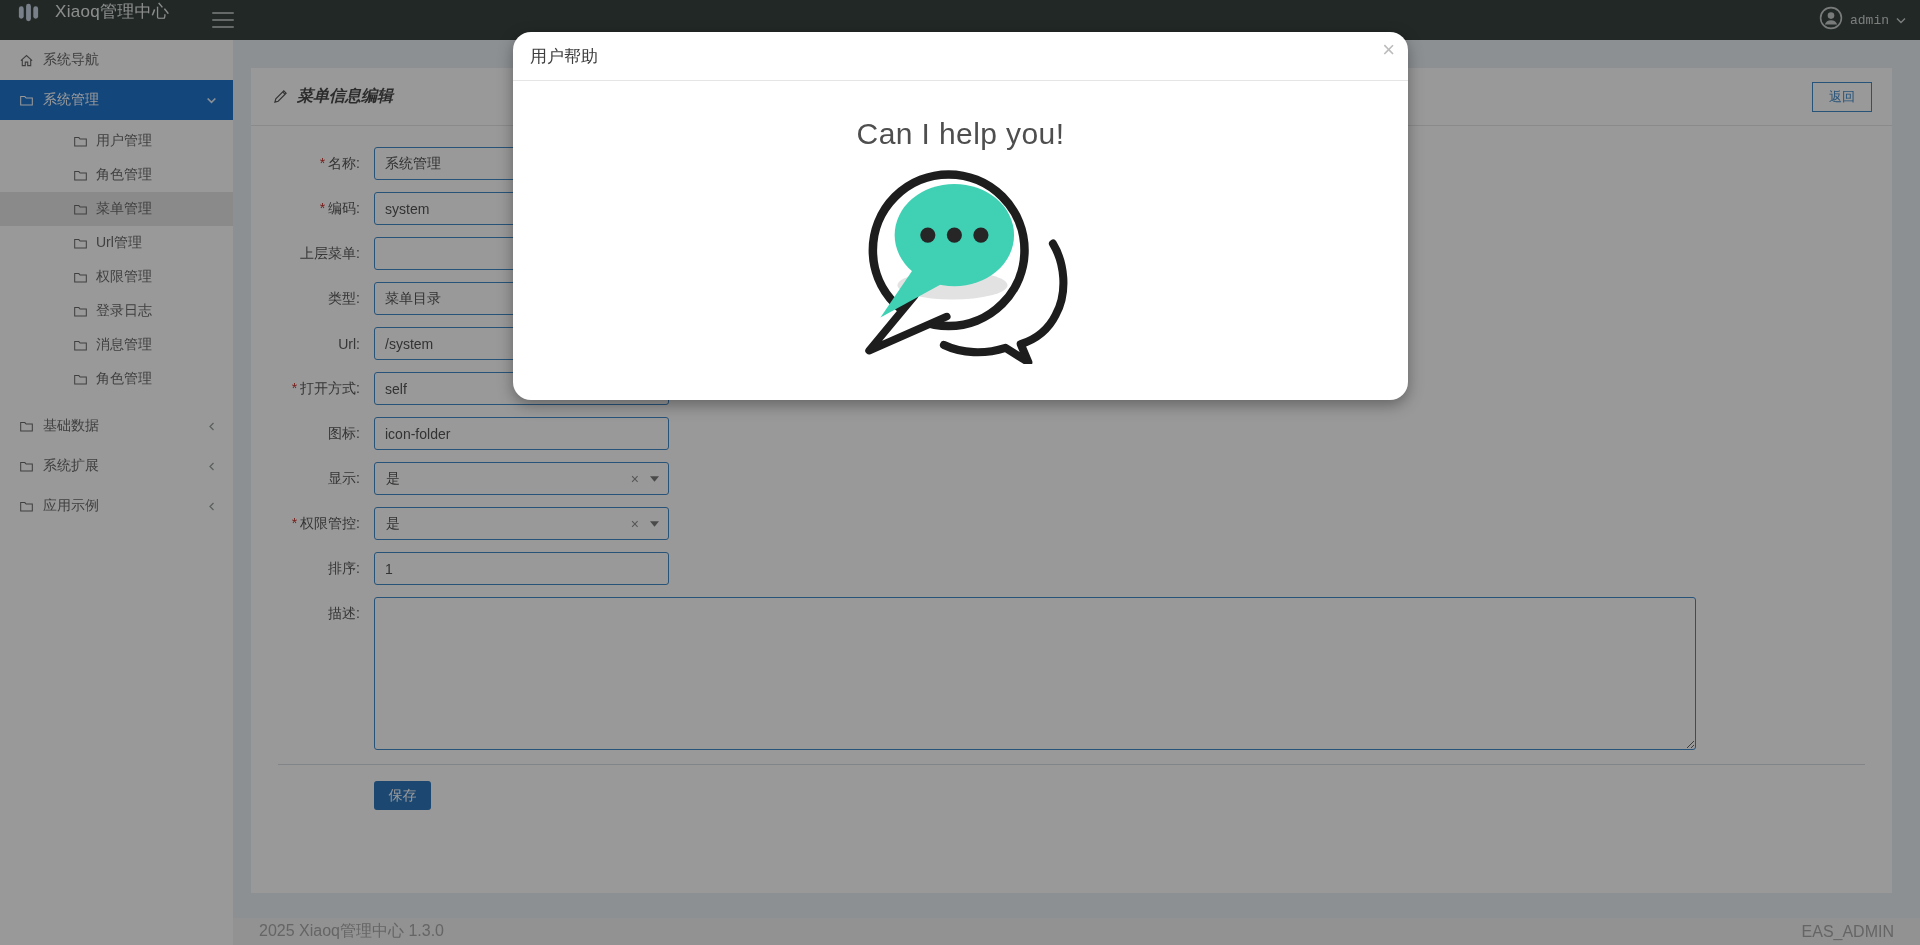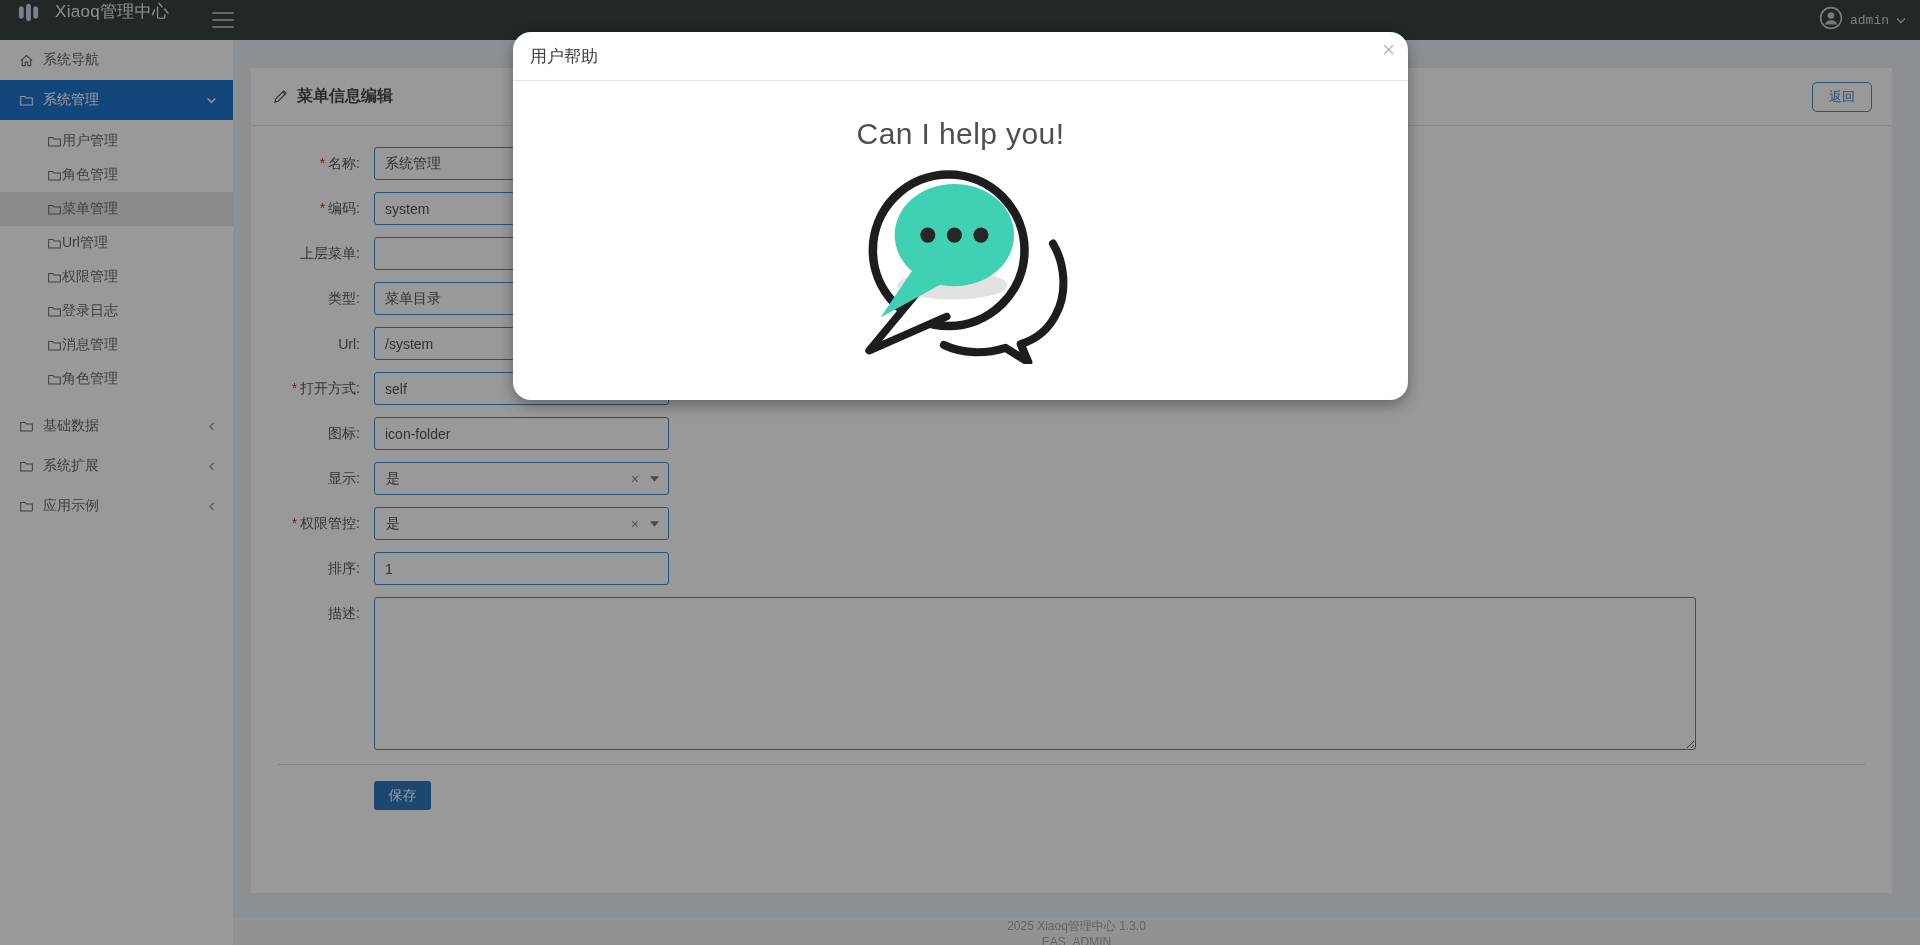--- a/index.html
+++ b/index.html
@@ -17,45 +17,45 @@
   .nav-right { position:absolute; right:14px; top:0; height:40px; display:flex; align-items:center; gap:7px; cursor:pointer; }
   .nav-right .uname { color:#ced3d0; font-size:13px;font-family:Liberation Mono, monospace; }
   
   .sidebar { position:absolute; top:40px; left:0; width:233px; bottom:0; background:#ffffff; z-index:5; }
   .side-item { height:40px; display:flex; align-items:center; gap:9px; padding:0 16px 0 18px; color:#6b6b6b; font-size:14px; cursor:pointer; }
   .side-item.active { background:#2075cd; color:#fff; }
   .side-item .s-chev { margin-left:auto; color:#9aa0a0; display:flex; }
   .side-item.active .s-chev { color:#e8f0fa; }
   .s-icon { display:flex; width:16px; justify-content:center; }
   .side-sub { padding:4px 0 10px; }
-  .sub-item { height:34px; display:flex; align-items:center; padding-left:46px; color:#6b6b6b; font-size:14px; cursor:pointer; }
+  .sub-item { height:34px; display:flex; align-items:center; gap:8px; padding-left:72px; color:#6b6b6b; font-size:14px; cursor:pointer; }
   .sub-item.active { background:#e6e6e6; }
   
   .main { position:absolute; left:233px; top:40px; right:0; bottom:27px; background:#ecf0f5; }
   .card { position:absolute; left:18px; top:28px; width:1641px; height:825px; background:#fff; }
   .card-header { height:58px; display:flex; align-items:center; padding:0 20px 0 22px; border-bottom:1px solid #e7e7e7; }
-  .page-title { font-size:16px; font-weight:700; color:#4a4a4a; margin-left:9px; }
-  .back-btn { margin-left:auto; border:1px solid #428bca; color:#428bca; background:#fff; border-radius:5px; font-size:13px; padding:5px 16px; cursor:pointer; font-family:inherit; }
+  .page-title { font-size:16px; font-weight:700; color:#4a4a4a; margin-left:9px;font-style:italic; }
+  .back-btn { margin-left:auto; border:1px solid #428bca; color:#428bca; background:#fff; border-radius:0; font-size:13px; padding:5px 16px; cursor:pointer; font-family:inherit; }
   .form-wrap { padding-top:21px; }
   .form-row { display:flex; align-items:center; margin-bottom:12px; }
   .form-row.ta-row { align-items:flex-start; }
   .form-row.ta-row .flabel { margin-top:8px; }
   .flabel { width:109px; flex:none; text-align:right; font-size:14px; color:#5a5a5a; }
   .req { color:#c9302c; margin-right:3px; }
   .fctrl { margin-left:14px; display:flex; }
   input.txt { width:295px; height:33px; border:1px solid #428bca; border-radius:3px; padding:0 10px; font-size:14px; color:#555; background:#fff; font-family:inherit; outline:none; }
   .select { width:295px; height:33px; border:1px solid #428bca; border-radius:3px; background:#fff; display:flex; align-items:center; padding:0 9px 0 11px; font-size:14px; color:#555; cursor:pointer; }
   .select .val { flex:1; }
   .select .clear { color:#8f8f8f; font-size:14px; margin-right:11px; line-height:1; }
   .select .caret { display:flex; color:#7c7c7c; }
   textarea.ta { width:1322px; height:153px; border:1px solid #428bca; border-radius:3px; padding:8px 10px; font-size:14px; color:#555; font-family:inherit; outline:none; }
   .form-hr { border:none; border-top:1px solid #d9dee3; margin:14px 27px 16px 27px; }
   .save-btn { margin-left:123px; min-width:57px; height:29px; background:#2d77bd; color:#fff; border:none; border-radius:3px; font-size:14px; cursor:pointer; font-family:inherit; padding:0 6px; }
   
-  .footer { position:absolute; left:233px; right:0; bottom:0; height:27px; background:#f3f3f3; display:flex; align-items:center; justify-content:space-between; padding:0 26px; font-size:12px; color:#a9a9a9; z-index:5;flex-direction:column; }
+  .footer { position:absolute; left:233px; right:0; bottom:0; height:27px; background:#f3f3f3; display:flex; align-items:center; justify-content:space-between; padding:0 26px; font-size:16px; color:#a9a9a9; z-index:5; }
   
   .backdrop { position:absolute; inset:0; background:rgba(0,0,0,0.4); z-index:50; }
   .modal { position:absolute; left:513px; top:32px; width:895px; height:368px; background:#fff; border-radius:18px; box-shadow:0 5px 15px rgba(0,0,0,.35); z-index:60; }
   .modal-header { position:relative; padding:13px 17px 12px; border-bottom:1px solid #e5e5e5; font-size:17px; color:#3d3d3d; }
   .modal-close { position:absolute; right:13px; top:7px; background:none; border:none; font-size:22px; color:#bcbcbc; cursor:pointer; line-height:1; font-family:inherit; }
   .modal-body { text-align:center; }
   .help-text { margin-top:36px; font-size:30px; font-weight:300; color:#4e4e4e; letter-spacing:.4px; }
   .bubble-svg { margin-top:12px; }
 </style>
 </head>

